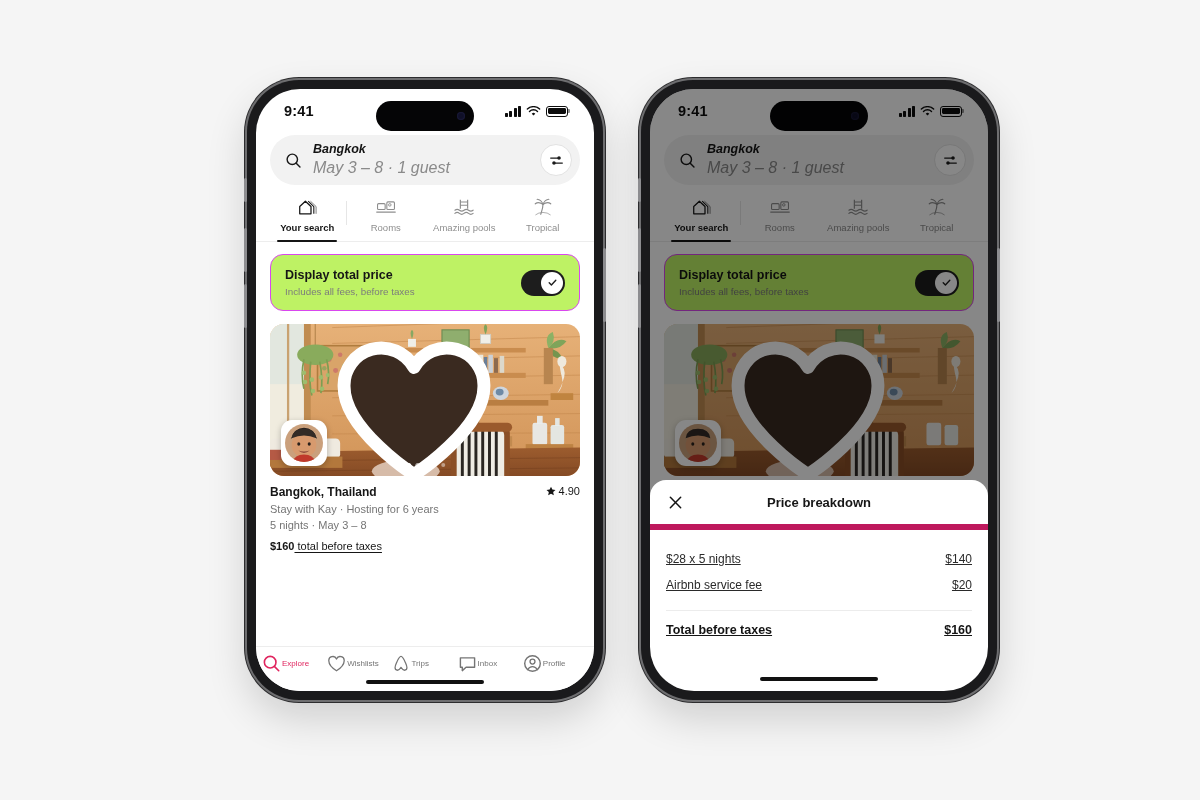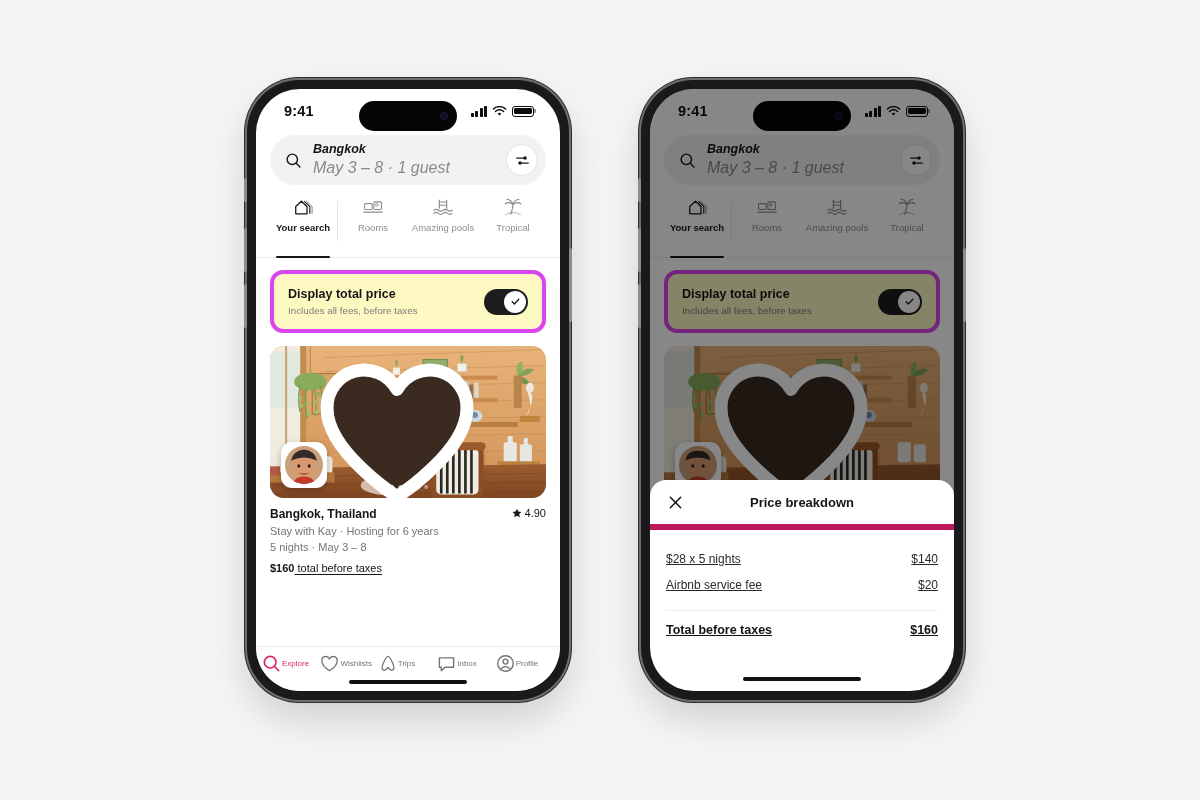--- a/index.html
+++ b/index.html
@@ -7,21 +7,21 @@
     width: 1200px; height: 800px;
     background: #f5f5f5;
     font-family: "Liberation Sans", sans-serif;
     overflow: hidden;
   }
   .stage { position: relative; width: 1200px; height: 800px; }
 
   
   .phone {
     position: absolute;
-    width: 322px; height: 620px;
+    width: 356px; height: 620px;
     border-radius: 52px;
     background: #1a1a1c;
     box-shadow: 0 0 0 2px #6e6e70, 0 0 0 3px #2c2c2e,
                 0 18px 40px rgba(0,0,0,0.16);
   }
   .phone.left  { left: 247px; top: 80px; }
   .phone.right { left: 641px; top: 80px; }
 
   .screen {
     position: absolute;
@@ -93,42 +93,42 @@
   }
 
   
   .tabs {
     display: flex; align-items: flex-end;
     padding: 12px 12px 0; border-bottom: 1px solid #ededed;
     position: relative;
   }
   .tab {
     flex: 1; display: flex; flex-direction: column;
-    align-items: center; gap: 5px; padding-bottom: 24px;
+    align-items: center; gap: 5px; padding-bottom: 8px;
     color: #8e8e8e; position: relative;
   }
   .tab .tab-label { font-size: 9.5px; white-space: nowrap; }
   .tab.active { color: #151515; }
   .tab.active .tab-label { font-weight: 700; }
   .tab.active::after {
     content: ""; position: absolute; left: 12%; right: 12%;
     bottom: -1px; height: 2px; background: #151515; border-radius: 2px;
   }
   .tab-div {
     position: absolute; left: 26.5%; top: 16px; bottom: 16px;
     width: 1px; background: #e6e6e6;
   }
 
   
   .content { padding: 12px 14px 0; }
 
   .toggle-card {
     display: flex; align-items: center; justify-content: space-between;
-    border: 4px solid #d946ef; border-radius: 13px;
-    padding: 13px 14px; background: #fef9c3;
+    border: 1px solid #d946ef; border-radius: 13px;
+    padding: 13px 14px; background: #bef264;
   }
   .tc-title { font-size: 12.5px; font-weight: 700; color: #161616; }
   .tc-sub { font-size: 9.8px; color: #7c7c7c; margin-top: 4px; }
   .switch {
     width: 44px; height: 26px; border-radius: 14px;
     background: #1d1d1d; position: relative; flex: none;
   }
   .switch .knob {
     position: absolute; right: 2px; top: 2px;
     width: 22px; height: 22px; border-radius: 50%; background: #fff;

